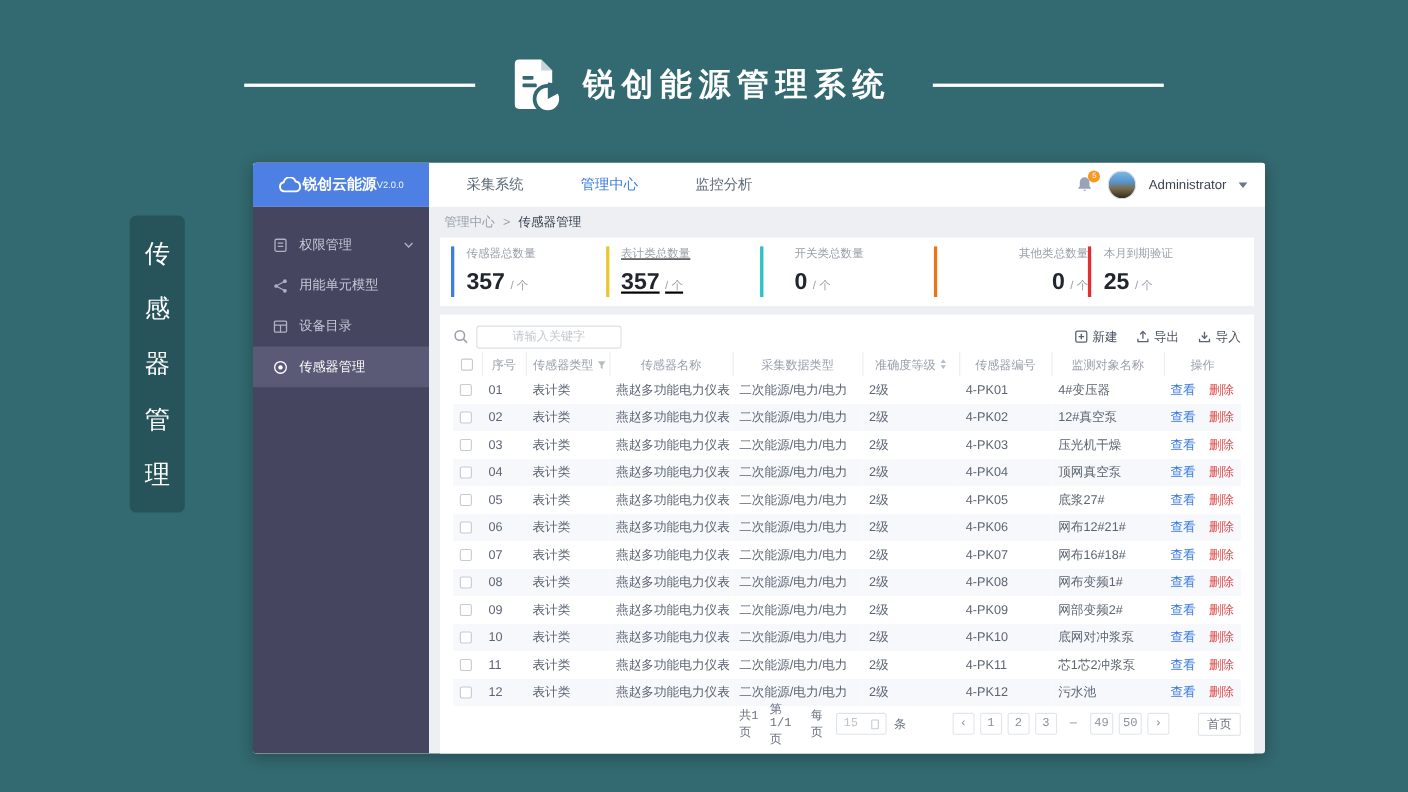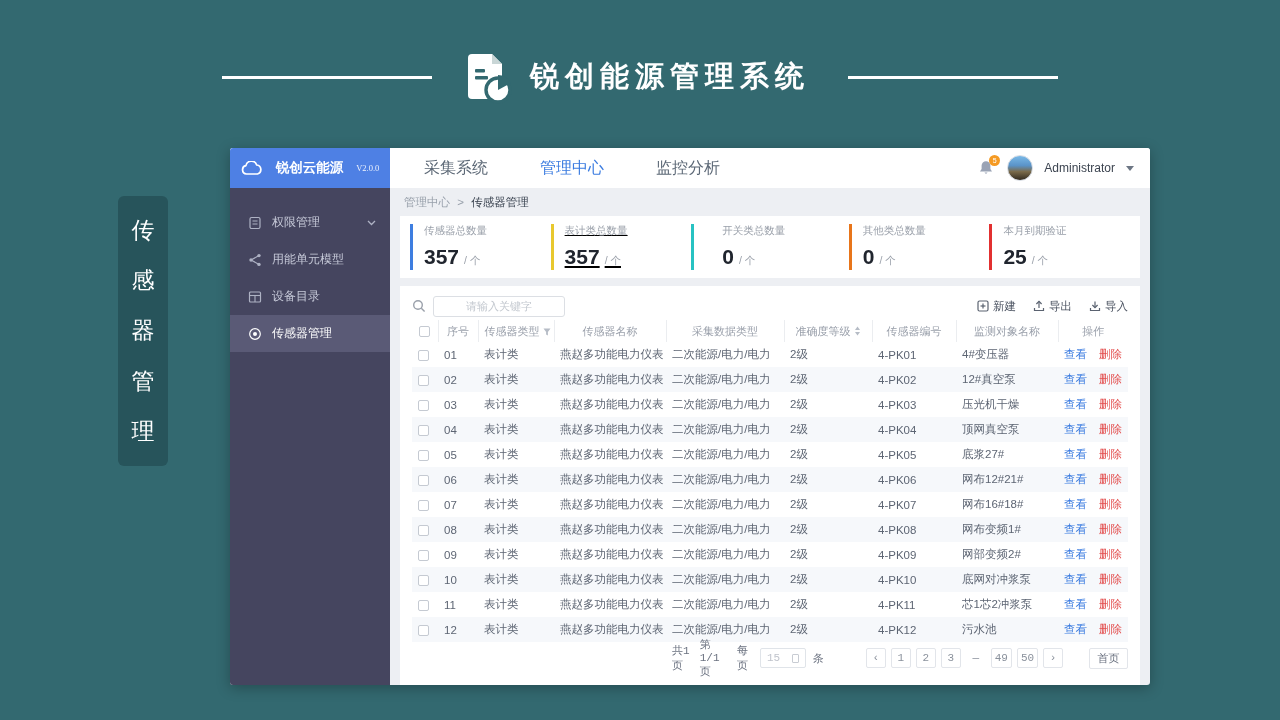--- a/index.html
+++ b/index.html
@@ -17,24 +17,24 @@
   
   .side-tag { position:absolute; left:118px; top:196px; width:50px; height:270px; background:#27545b; border-radius:6px;
     display:flex; flex-direction:column; align-items:center; justify-content:space-evenly; color:#fff; font-size:23px; }
 
   
   .window { position:absolute; left:230px; top:148px; width:920px; height:537px; background:#edeff3; border-radius:3px;
     box-shadow:0 3px 14px rgba(0,0,0,.28); overflow:hidden; }
 
   
   .topbar { height:40px; background:#ffffff; display:flex; align-items:center; }
-  .logo { width:160px; height:40px; background:#4e80e4; color:#fff; display:flex; align-items:center; justify-content:center; gap:13px; flex:none;font-family:Liberation Serif, serif; }
+  .logo { width:160px; height:40px; background:#4e80e4; color:#fff; display:flex; align-items:center; justify-content:center; gap:0; flex:none; }
   .logo-name { font-size:13.5px; font-weight:bold; }
   .logo-ver { font-size:8.5px; opacity:.9; }
-  .nav { display:flex; gap:52px; margin-left:34px; font-size:16px; }
+  .nav { display:flex; gap:52px; margin-left:34px; font-size:13px; }
   .nav-item { color:#5c6876; cursor:pointer; }
   .nav-item.active { color:#3a7be0; }
   .user { margin-left:auto; display:flex; align-items:center; gap:11px; padding-right:16px; }
   .bell-wrap { position:relative; width:18px; height:18px; cursor:pointer; }
   .badge { position:absolute; top:-4px; right:-4px; width:11px; height:11px; background:#f59a23; border-radius:50%;
     color:#fff; font-size:7px; display:flex; align-items:center; justify-content:center; }
   .avatar { width:26px; height:26px; border-radius:50%; border:1px solid #d8dde4;
     background:linear-gradient(180deg,#79b9e8 0%,#5a93c8 40%,#7a6a4a 65%,#332b20 100%); cursor:pointer; }
   .user-name { font-size:12px; color:#3c4450; }
   .caret { width:0; height:0; border-left:4px solid transparent; border-right:4px solid transparent; border-top:5px solid #6d7684; }
@@ -195,21 +195,21 @@
         <span class="stat-value"><span>357</span><span class="stat-unit">/ 个</span></span>
       </div>
       <div class="stat" style="border-left-color: rgb(232, 200, 46); text-decoration: underline;">
         <span class="stat-label">表计类总数量</span>
         <span class="stat-value"><span>357</span><span class="stat-unit">/ 个</span></span>
       </div>
       <div class="stat" style="border-left-color: rgb(39, 194, 194); padding-left: 28px;">
         <span class="stat-label">开关类总数量</span>
         <span class="stat-value"><span>0</span><span class="stat-unit">/ 个</span></span>
       </div>
-      <div class="stat" style="border-left-color: rgb(232, 117, 26);">
+      <div class="stat" style="border-left-color: rgb(232, 117, 26); text-align: right;">
         <span class="stat-label">其他类总数量</span>
         <span class="stat-value"><span>0</span><span class="stat-unit">/ 个</span></span>
       </div>
       <div class="stat" style="border-left-color: rgb(226, 48, 48);">
         <span class="stat-label">本月到期验证</span>
         <span class="stat-value"><span>25</span><span class="stat-unit">/ 个</span></span>
       </div>
     </section>
 
     <section class="card">

